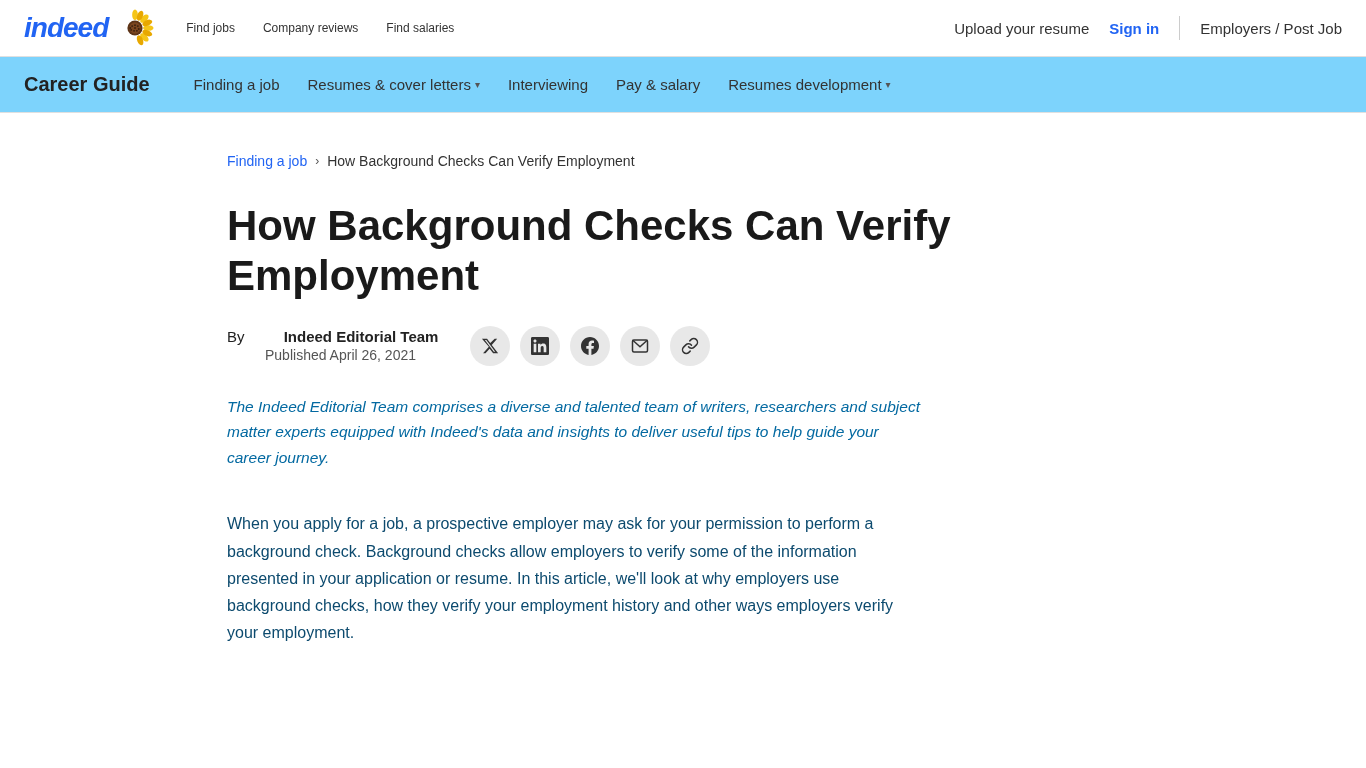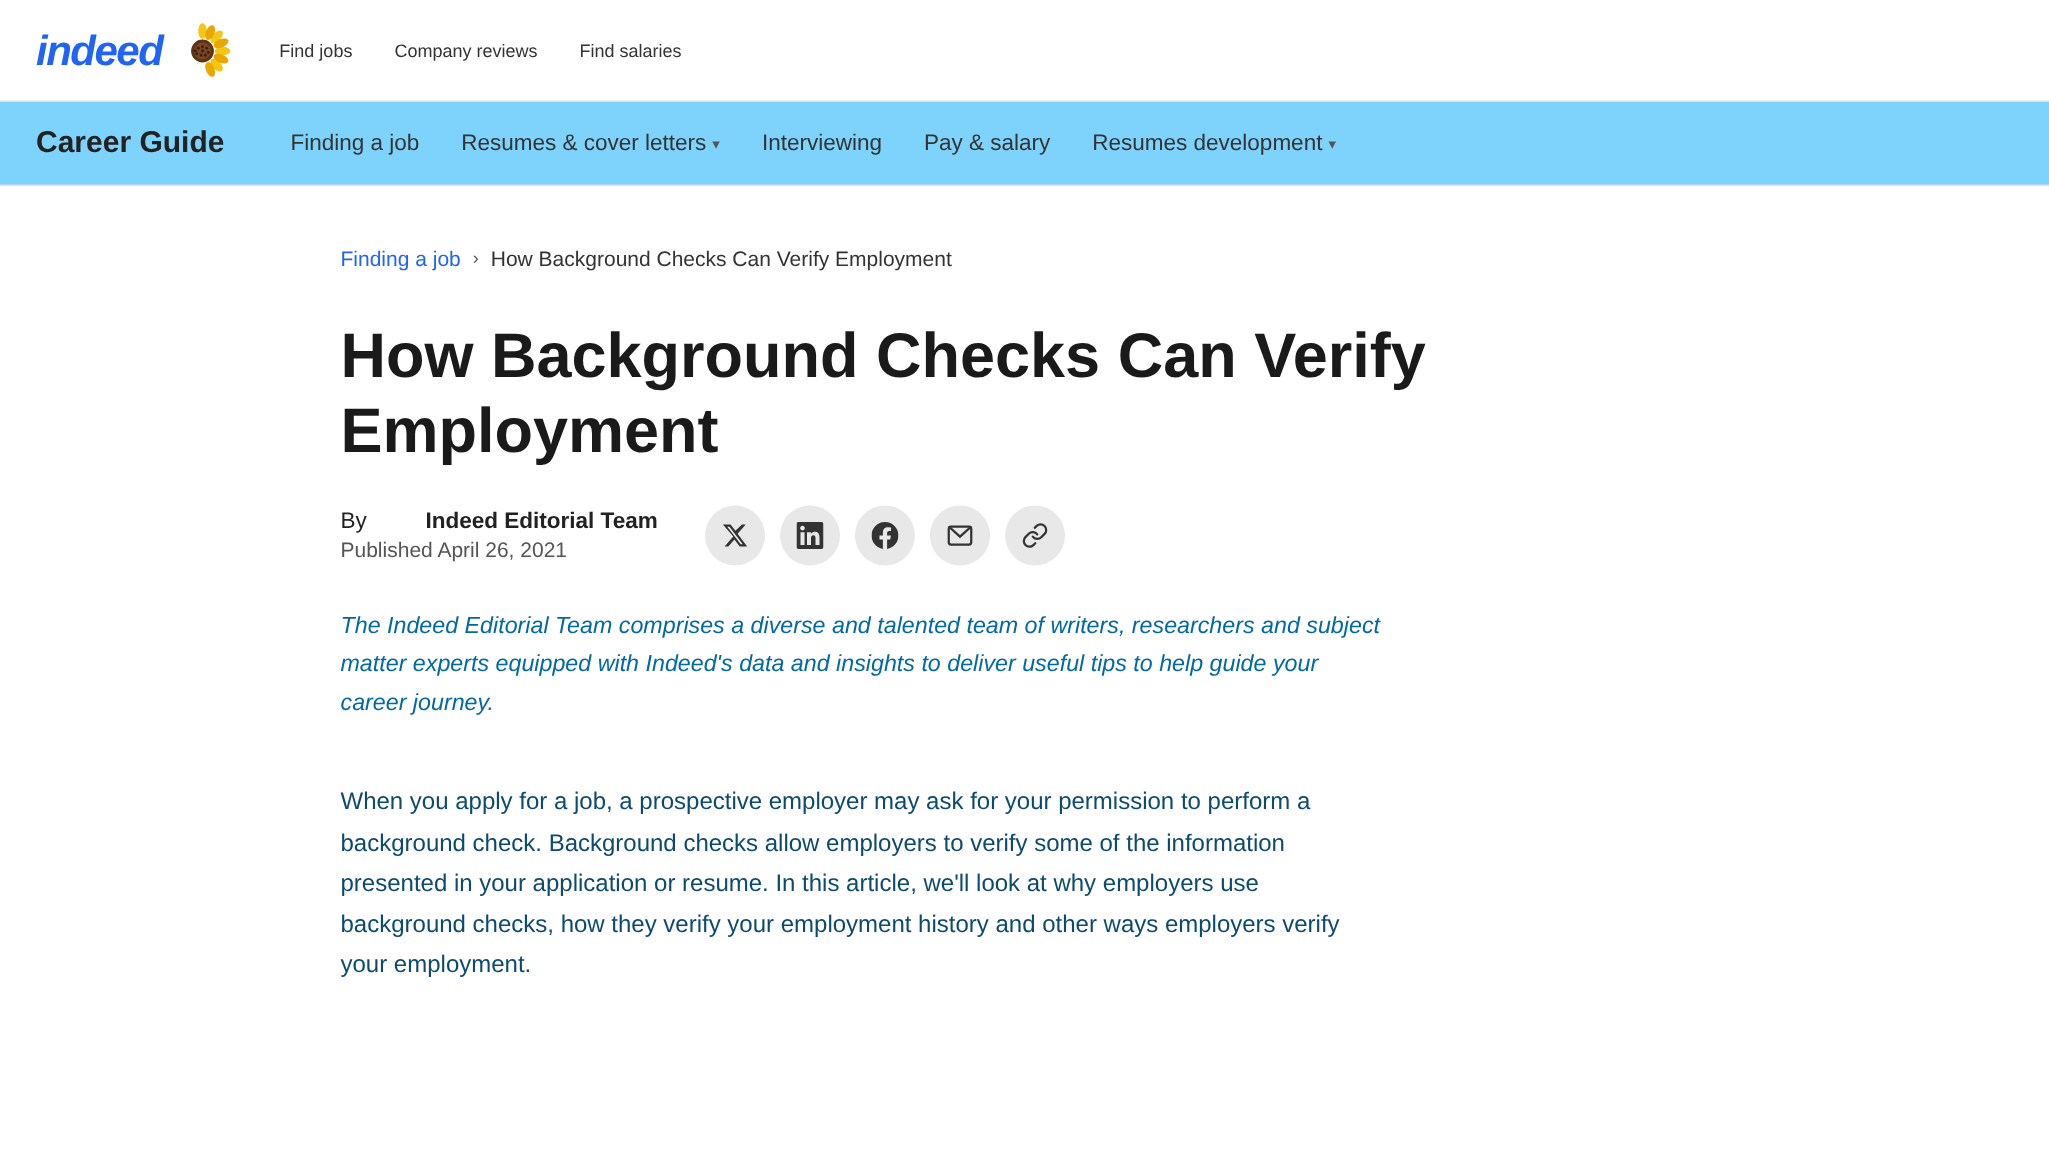--- a/index.html
+++ b/index.html
@@ -3,21 +3,21 @@
   <meta charset="utf-8">
   <style>
     * { box-sizing: border-box; margin: 0; padding: 0; }
     body { font-family: 'Helvetica Neue', Arial, sans-serif; background: #fff; color: #333; font-size: 16px; }
 
     
     .top-nav {
       display: flex;
       align-items: center;
       padding: 0 24px;
-      height: 68px;
+      height: 57px;
       border-bottom: 1px solid #e0e0e0;
       background: #fff;
     }
     .top-nav-logo {
       display: flex;
       align-items: center;
       gap: 8px;
       margin-right: 32px;
     }
     .indeed-logo-text {
@@ -186,20 +186,21 @@
       color: #222;
     }
     .author-name strong {
       font-weight: 600;
       padding-left: 35px;
     }
     .published-date {
       font-size: 14px;
       color: #555;
       margin-top: 2px;
+      margin-left: 38px;
     }
     .social-buttons {
       display: flex;
       align-items: center;
       gap: 10px;
     }
     .social-btn {
       width: 40px;
       height: 40px;
       border-radius: 50%;
@@ -270,20 +271,26 @@
         <circle cx="20" cy="20" r="1" fill="#3a2010"></circle>
       </svg>
     </div>
 
     <div class="top-nav-links">
       <a class="top-nav-link">Find jobs</a>
       <a class="top-nav-link">Company reviews</a>
       <a class="top-nav-link">Find salaries</a>
     </div>
 
+    <div class="top-nav-right">
+      <a>Upload your resume</a>
+      <a class="sign-in-btn">Sign in</a>
+      <div class="divider-v"></div>
+      <a class="employers-link">Employers / Post Job</a>
+    </div>
   </div>
 </nav>
 
 <nav>
   <div class="career-nav">
     <span class="career-guide-title">Career Guide</span>
     <div class="career-nav-links">
       <a class="career-nav-link">
         <span>Finding a job</span>
       </a>

